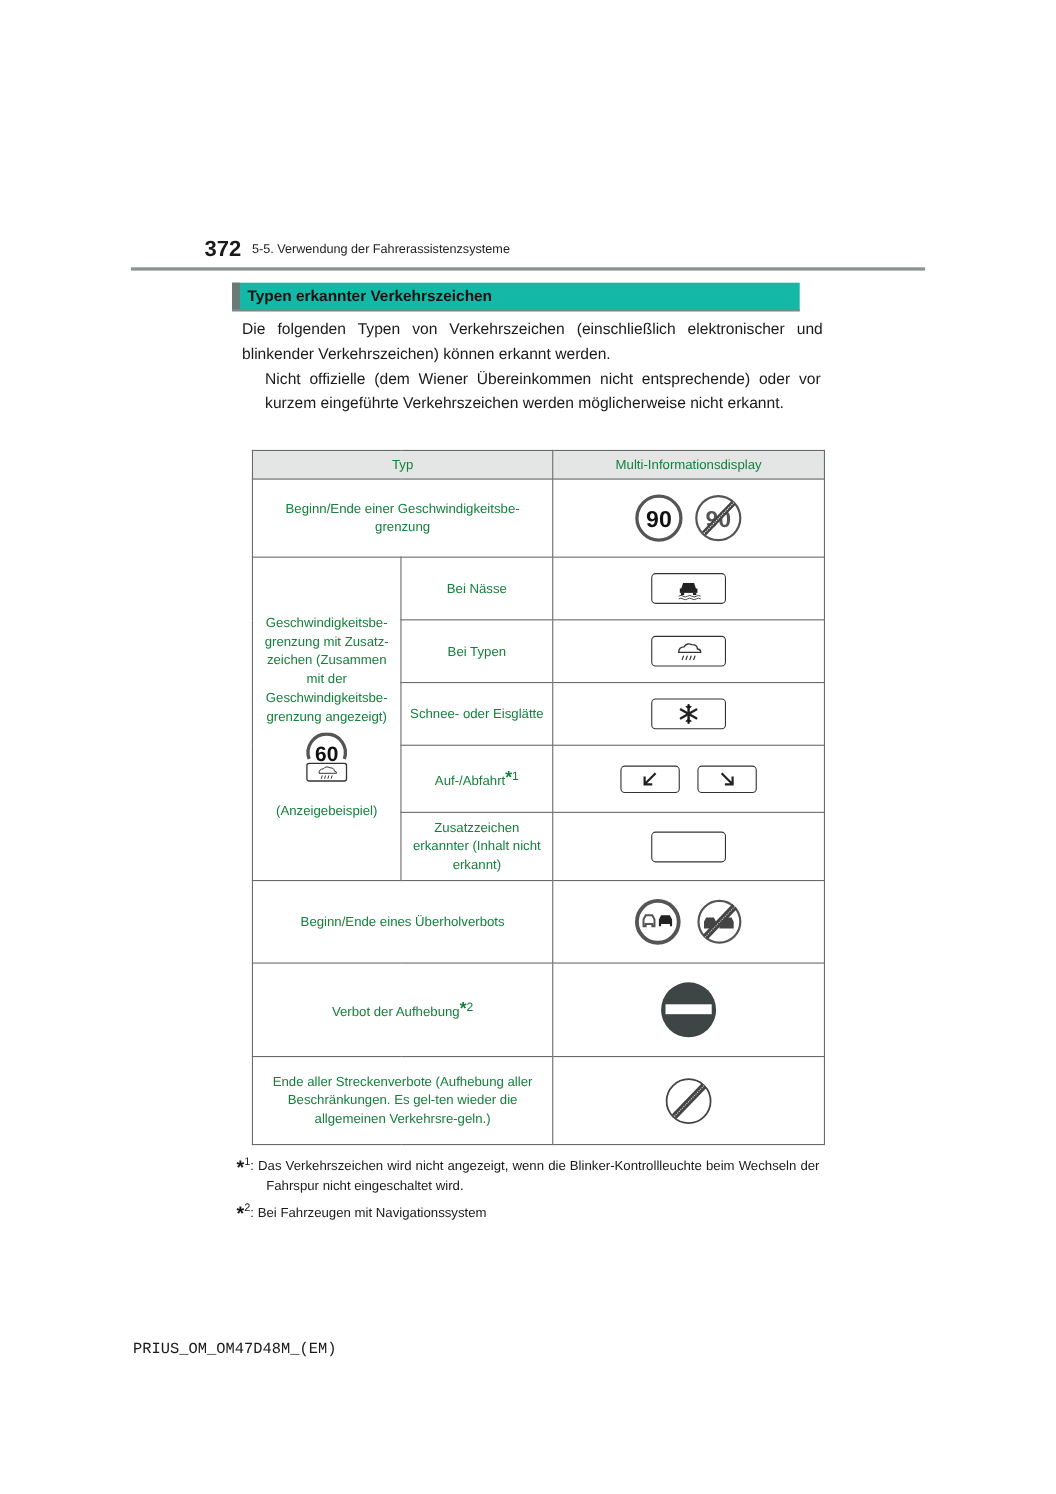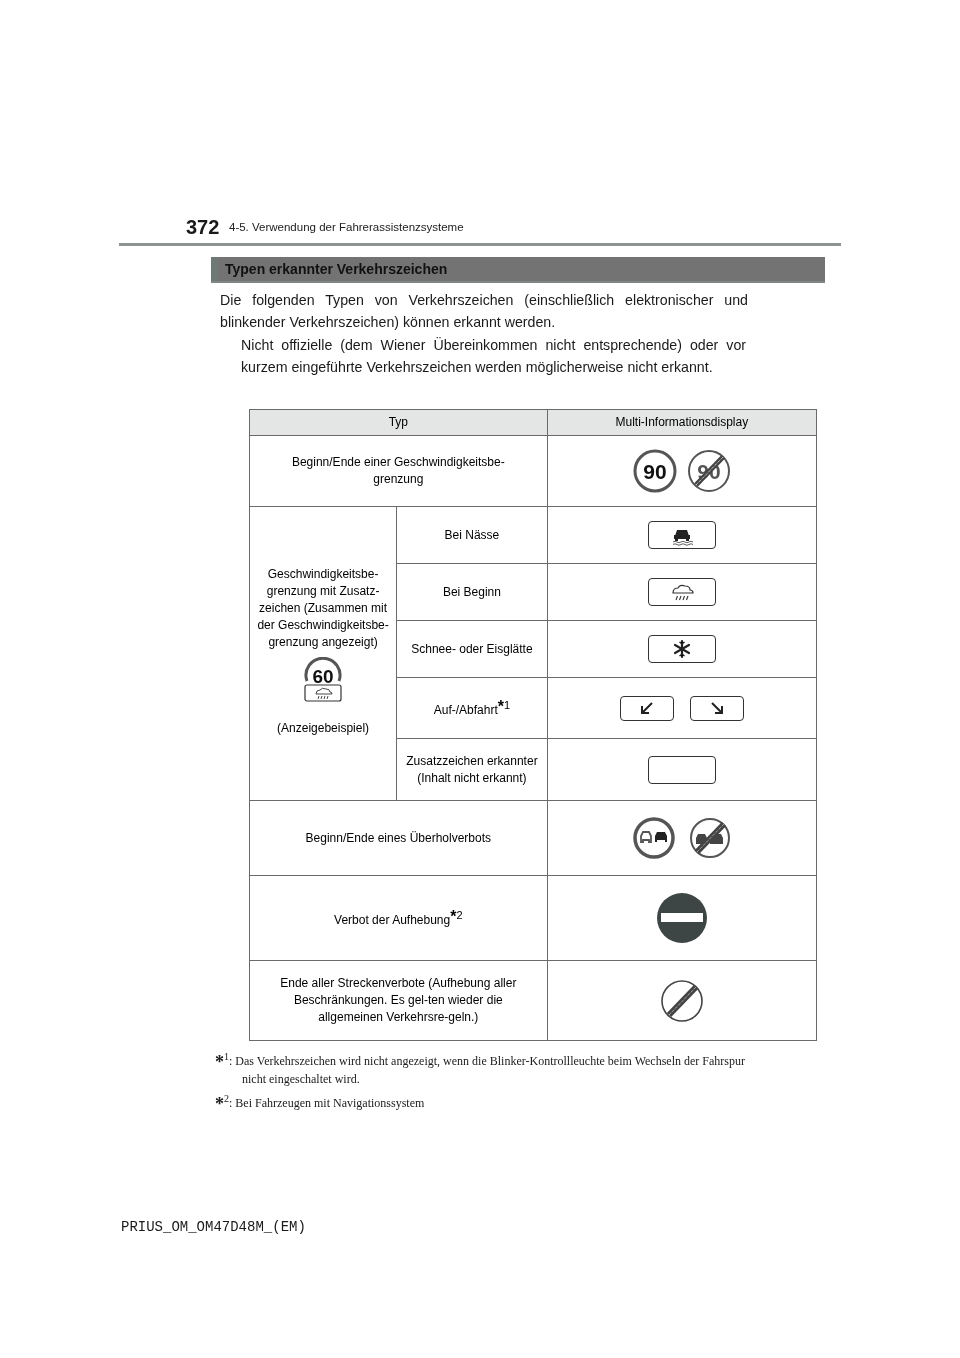--- a/index.html
+++ b/index.html
@@ -2,56 +2,56 @@
 <html><head>
   <meta charset="utf-8">
   <style>
     html, body { margin: 0; padding: 0; background: #ffffff; }
     body { width: 960px; height: 1358px; position: relative; overflow: hidden;
            font-family: "Liberation Sans", sans-serif; color: #1a1a1a; }
     .abs { position: absolute; }
     .page-num { left: 186px; top: 216px; font-size: 20px; font-weight: bold; }
     .section-title { left: 229px; top: 221px; font-size: 11.5px; color: #222; }
     .header-rule { left: 119px; top: 243px; width: 722px; height: 3px; background: #8c9490; }
-    .subhead { left: 211px; top: 257px; width: 614px; height: 26px; background: #737373;
+    .subhead { left: 211px; top: 257px; width: 516px; height: 26px; background: #14b8a6;
                border-bottom: 2px solid #7f8784; box-sizing: border-box; }
     .subhead .bar { position: absolute; left: 0; top: 0; width: 7px; height: 100%; background: #6e7874; }
     .subhead .txt { position: absolute; left: 14px; top: 4px; font-size: 14px; font-weight: bold; color: #111; }
     .para { left: 220px; top: 289px; width: 528px; font-size: 14.2px; line-height: 22px; text-align: justify; }
     .note { left: 241px; top: 334px; width: 505px; font-size: 14.2px; line-height: 22px; text-align: justify; }
 
-    table.signs { position: absolute; left: 229px; top: 409px; width: 568px; border-collapse: collapse;
-                  font-size: 12px; color: #000000; margin-left: 20px; }
+    table.signs { position: absolute; left: 229px; top: 409px; width: 521px; border-collapse: collapse;
+                  font-size: 12px; color: #15803d; }
     table.signs td, table.signs th { border: 1px solid #6a6a6a; text-align: center; vertical-align: middle;
                   padding: 0 4px; line-height: 17px; font-weight: normal; }
     table.signs th { background: #e3e6e4; height: 25px; font-size: 12px; }
     .c1 { width: 126px; }
     .c2 { width: 129px; }
     .c3 { width: 238px; }
     sup.star { font-size: 11px; }
     sup.star b { font-size: 16px; vertical-align: -3px; }
 
     .ic { display: inline-block; vertical-align: middle; }
     .plate { display: inline-block; width: 68px; height: 28px; border: 1.5px solid #333; border-radius: 4px;
              box-sizing: border-box; vertical-align: middle; position: relative; }
     .plate svg { position: absolute; left: 50%; top: 50%; transform: translate(-50%, -50%); }
 
-    .footnote { left: 215px; width: 530px; font-size: 12px; line-height: 17px; font-family: Liberation Serif, serif; }
+    .footnote { left: 215px; width: 530px; font-size: 12px; line-height: 17px; }
     .fn1 { top: 1048px; }
     .fn2 { top: 1090px; }
     .fn .mark { font-size: 18px; font-weight: bold; vertical-align: -3px; }
     .footnote .hang { display: block; padding-left: 27px; text-align: justify; text-indent: -27px; }
     .doc-id { left: 121px; top: 1219px; font-size: 14px; font-family: Liberation Mono, monospace; }
     .watermark { left: 723px; top: 1331px; font-size: 21px; color: #6d28d9; letter-spacing: -0.5px; margin-top: 25px; }
   </style>
 </head>
 <body>
 
 <div class="abs page-num">372</div>
-<div class="abs section-title">4-5. Verwendung der Fahrerassistenzsysteme</div>
+<div class="abs section-title">5-5. Verwendung der Fahrerassistenzsysteme</div>
 <div class="abs header-rule"></div>
 
 <div class="abs subhead">
   <div class="bar"></div>
   <div class="txt">Typen erkannter Verkehrszeichen</div>
 </div>
 
 <div class="abs para">Die folgenden Typen von Verkehrszeichen (einschließlich elektronischer und blinkender Verkehrszeichen) können erkannt werden.</div>
 <div class="abs note">Nicht offizielle (dem Wiener Übereinkommen nicht entsprechende) oder vor kurzem eingeführte Verkehrszeichen werden möglicherweise nicht erkannt.</div>
 
@@ -98,21 +98,21 @@
           <rect x="7" y="11" width="16" height="4" fill="#222"></rect>
           <rect x="8" y="15" width="3" height="2" fill="#222"></rect>
               <rect x="19" y="15" width="3" height="2" fill="#222"></rect>
           <path d="M6 18 q2-1.5 4 0 t4 0 t4 0 t4 0 t4 0 M6 20.5 q2-1.5 4 0 t4 0 t4 0 t4 0 t4 0" fill="none" stroke="#333" stroke-width="0.8"></path>
         </svg>
       </span>
     </td>
   </tr>
 
   <tr style="height:57px">
-    <td class="c2">Bei Beginn</td>
+    <td class="c2">Bei Typen</td>
     <td>
       <span class="plate">
         <svg width="30" height="22" viewBox="0 0 30 22">
           <path d="M6 12 q0-5 5-5 q2-4 7-2 q5 0 5 4 q3 0 3 3 z" fill="none" stroke="#333" stroke-width="1.2"></path>
           <path d="M9 19 l1.5-4 M12.5 19 l1.5-4 M16 19 l1.5-4 M19.5 19 l1.5-4" stroke="#333" stroke-width="1.1"></path>
         </svg>
       </span>
     </td>
   </tr>
 

